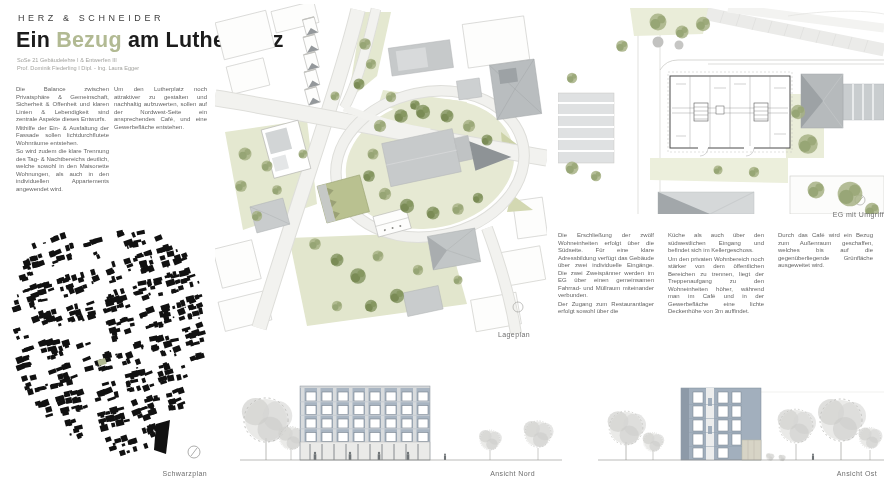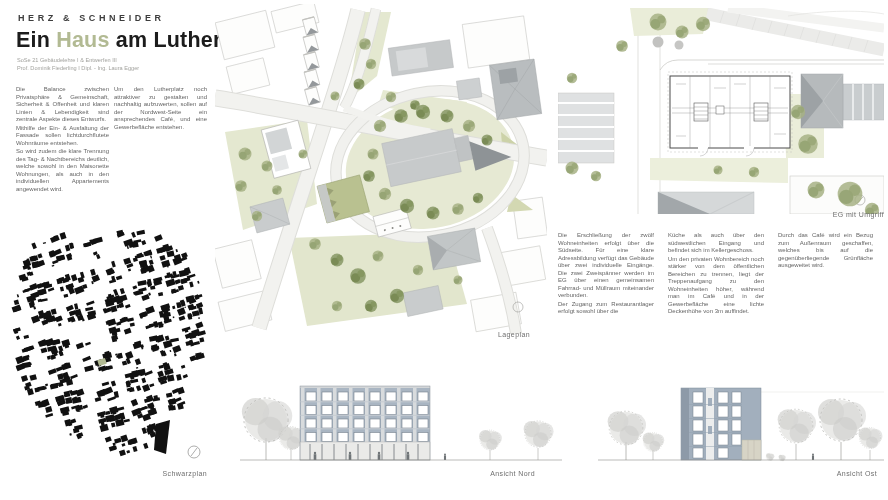--- a/index.html
+++ b/index.html
@@ -1,20 +1,20 @@
 <!DOCTYPE html>
 <html><head>
 <meta charset="utf-8">
 <style>
   html,body{margin:0;padding:0;background:#fff;width:888px;height:500px;overflow:hidden;
     font-family:"Liberation Sans",sans-serif;color:#5c5c5c;}
   .abs{position:absolute;}
   #poster{position:relative;width:888px;height:500px;background:#ffffff;}
 
-  .studio{left:18px;top:13px;font-size:9px;letter-spacing:3.6px;color:#3d3d3d;font-weight:700;}
+  .studio{left:18px;top:13px;font-size:9px;letter-spacing:3.6px;color:#3d3d3d;font-weight:400;}
   .title{left:16px;top:28px;font-size:21.5px;font-weight:700;color:#1c1c1c;letter-spacing:.2px;}
   .title .accent{color:#b2ba93;}
   .subtitle{left:17px;top:56px;font-size:5.6px;line-height:1.5;color:#a2a29e;}
 
   .bodycol{font-size:6px;line-height:1.25;text-align:justify;color:#656565;}
   .bodycol p{margin:0 0 1px 0;}
   #col1{left:16px;top:86px;width:93px;}
   #col2{left:114px;top:86px;width:93px;}
   #col3{left:558px;top:232px;width:96px;}
   #col4{left:668px;top:232px;width:96px;}
@@ -34,21 +34,21 @@
   #fig-ost{left:598px;top:372px;}
   svg{display:block;}
 </style>
 </head>
 <body>
 
 <div id="poster">
 
   <div class="abs studio">HERZ &amp; SCHNEIDER</div>
   <div class="abs title">
-    <span>Ein </span><span class="accent">Haus</span><span> am Lutherplatz</span>
+    <span>Ein </span><span class="accent">Bezug</span><span> am Lutherplatz</span>
   </div>
   <div class="abs subtitle">
     <div>SoSe 21 Gebäudelehre I &amp; Entwerfen III</div>
     <div>Prof. Dominik Fiederling I Dipl. - Ing. Laura Egger</div>
   </div>
 
   <div id="col1" class="abs bodycol">
     <p>Die Balance zwischen Privatsphäre &amp; Gemeinschaft, Sicherheit &amp; Offenheit und klaren Linien &amp; Lebendigkeit sind zentrale Aspekte dieses Entwurfs.</p>
     <p>Mithilfe der Ein- &amp; Ausfaltung der Fassade sollen lichtdurchflutete Wohnräume entstehen.</p>
     <p>So wird zudem die klare Trennung des Tag- &amp; Nachtbereichs deutlich, welche sowohl in den Maisonette Wohnungen, als auch in den individuellen Appartements angewendet wird.</p>

